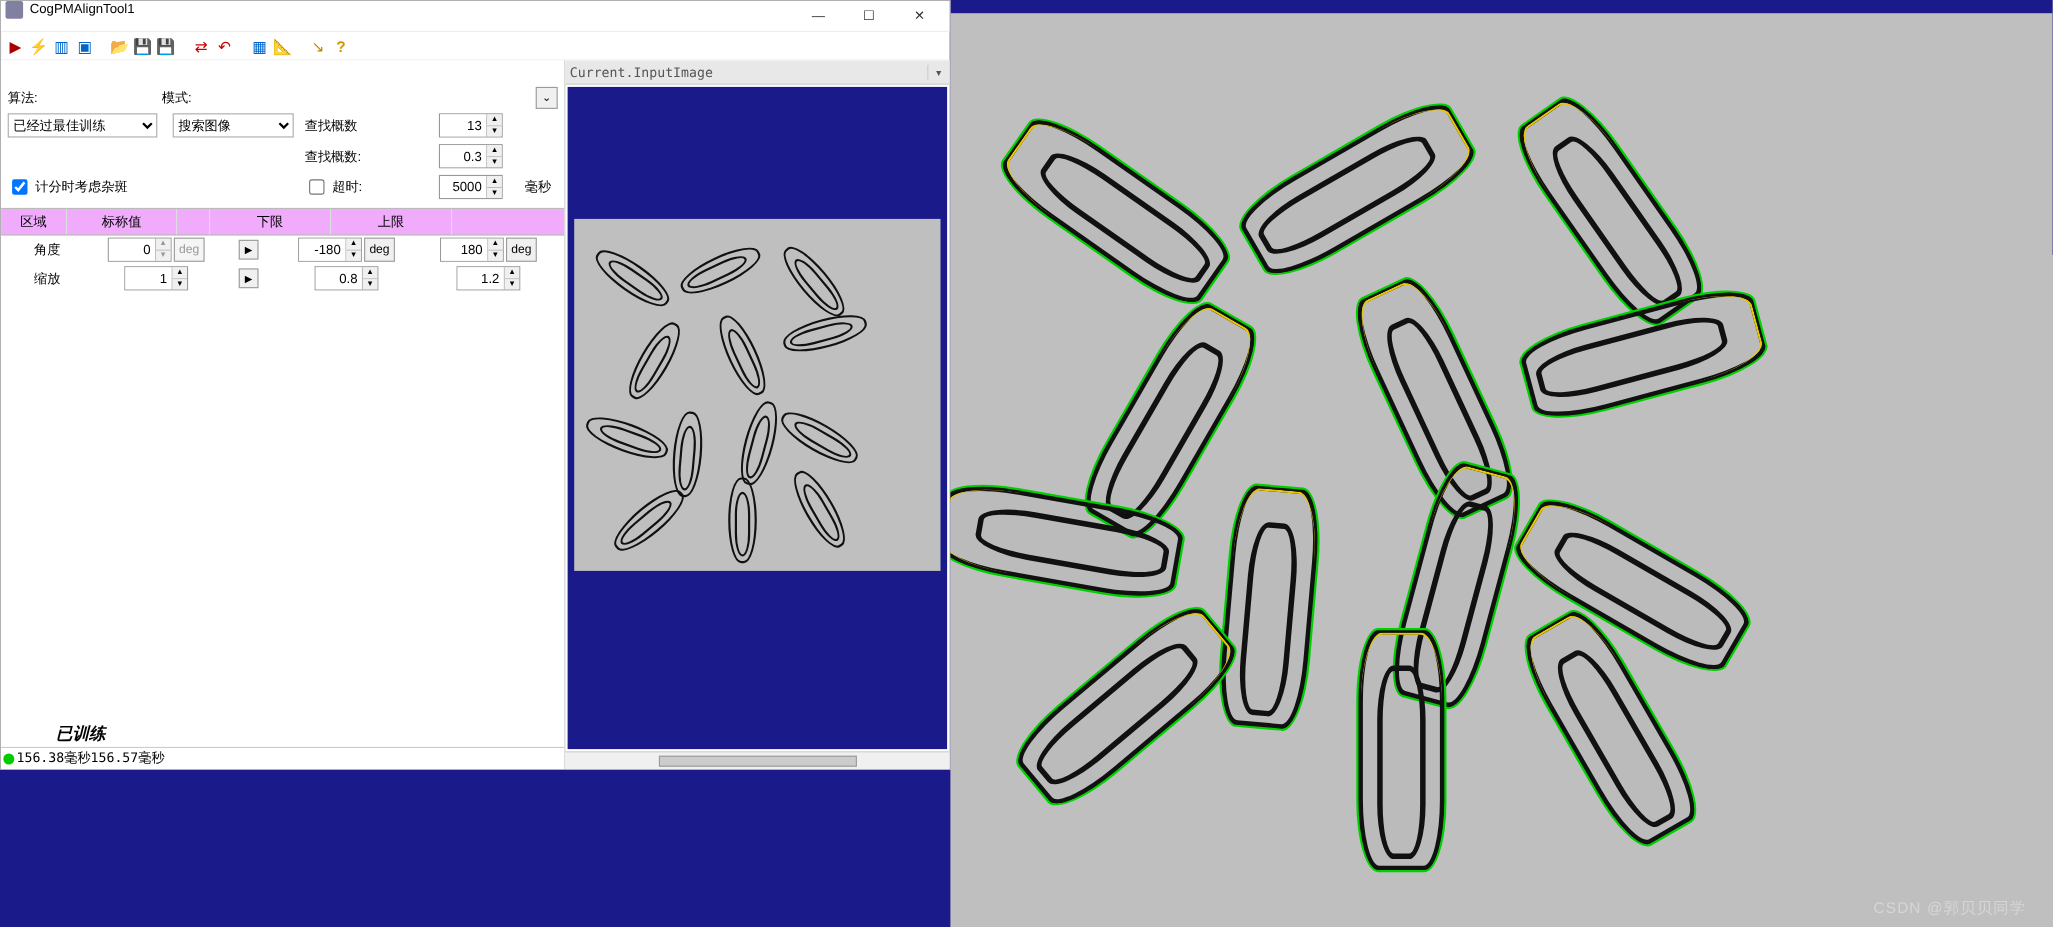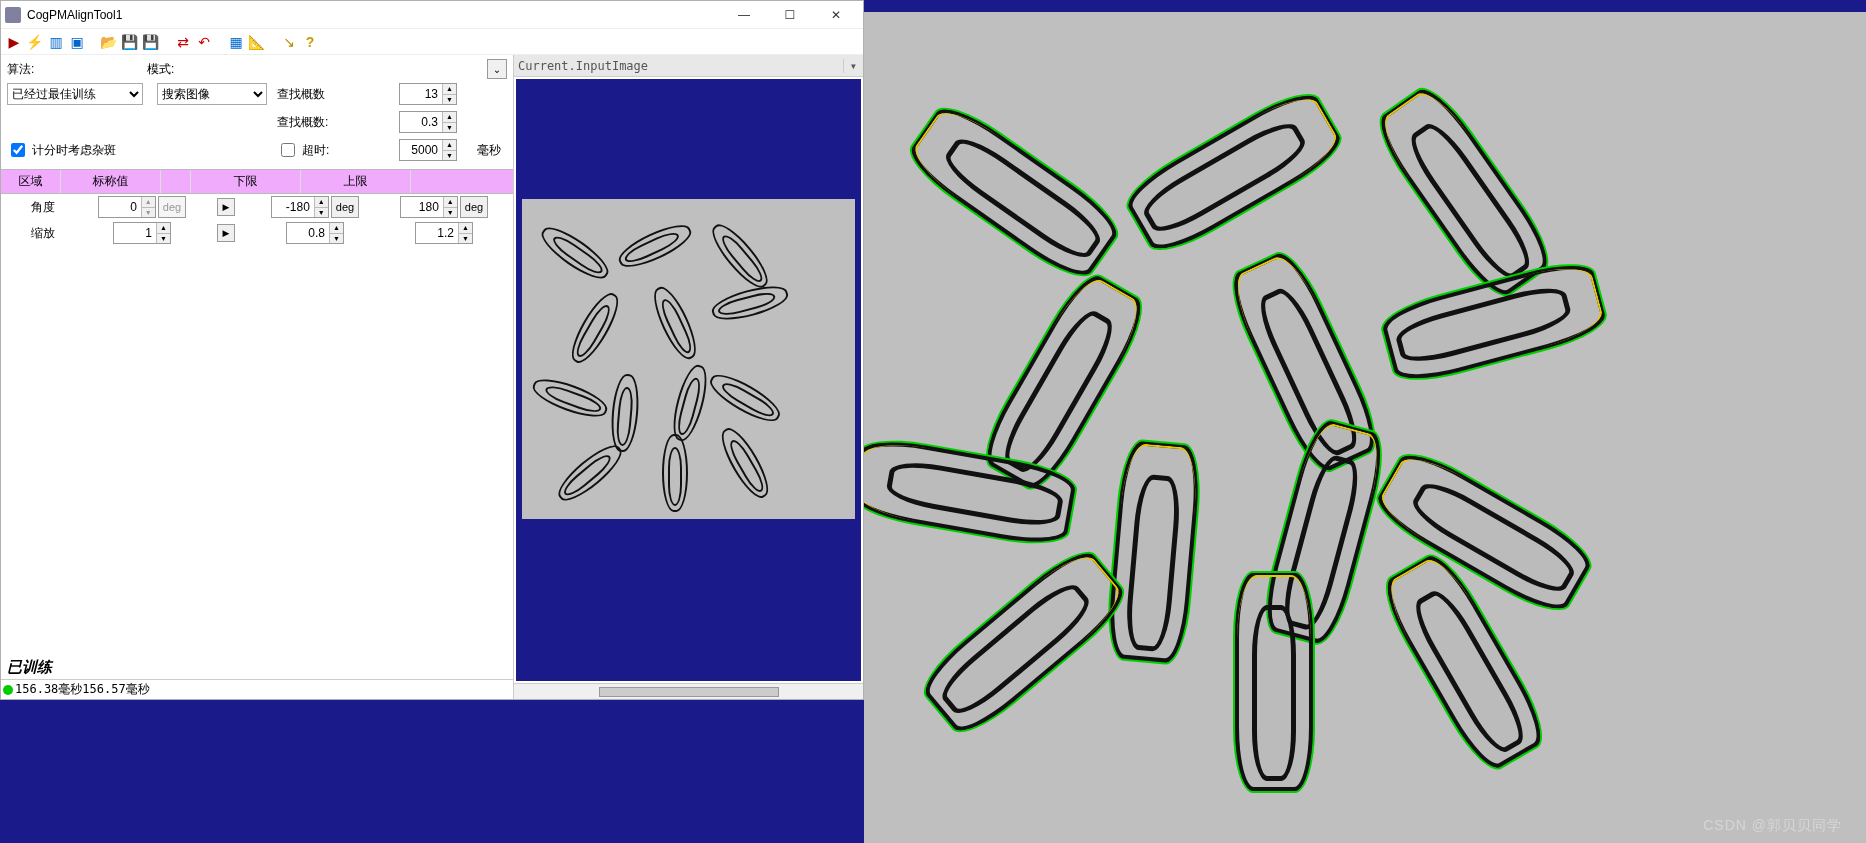--- a/index.html
+++ b/index.html
@@ -18,21 +18,20 @@
     height: 700px;
     background: #fff;
     display: flex;
     flex-direction: column;
     border: 1px solid #b0b0b0;
   }
   .titlebar {
     height: 28px;
     background: #fff;
     display: flex;
-    align-items: center;
     padding: 0 4px;
     border-bottom: 1px solid #eee;
   }
   .titlebar .icon {
     width: 16px; height: 16px;
     margin-right: 6px;
     background: #8080a0;
     border-radius: 2px;
     position: relative;
   }
@@ -85,20 +84,21 @@
     top: 1px;
     background: #f7f7f7;
   }
   .tab.active {
     background: #fff;
     border-color: #ccc;
     color: #000;
   }
   .params {
     padding: 4px 6px 8px 6px;
+    margin-top: 20px;
   }
   .lbl { color: #000; }
   select {
     font-size: 12px;
     height: 22px;
     border: 1px solid #aaa;
     background: #fff;
   }
   .chevron-btn {
     width: 20px; height: 20px;
@@ -176,20 +176,21 @@
     background: #f0f0f0;
     font-size: 9px;
     display: flex; align-items: center; justify-content: center;
   }
   .status-line {
     font-style: italic;
     font-family: "Times New Roman", serif;
     font-size: 15px;
     font-weight: bold;
     padding: 2px 6px;
+    margin-left: 44px;
   }
   .timing-line {
     height: 20px;
     border-top: 1px solid #ccc;
     display: flex;
     align-items: center;
     font-family: "SimSun", monospace;
     font-size: 12px;
     padding-left: 2px;
   }

